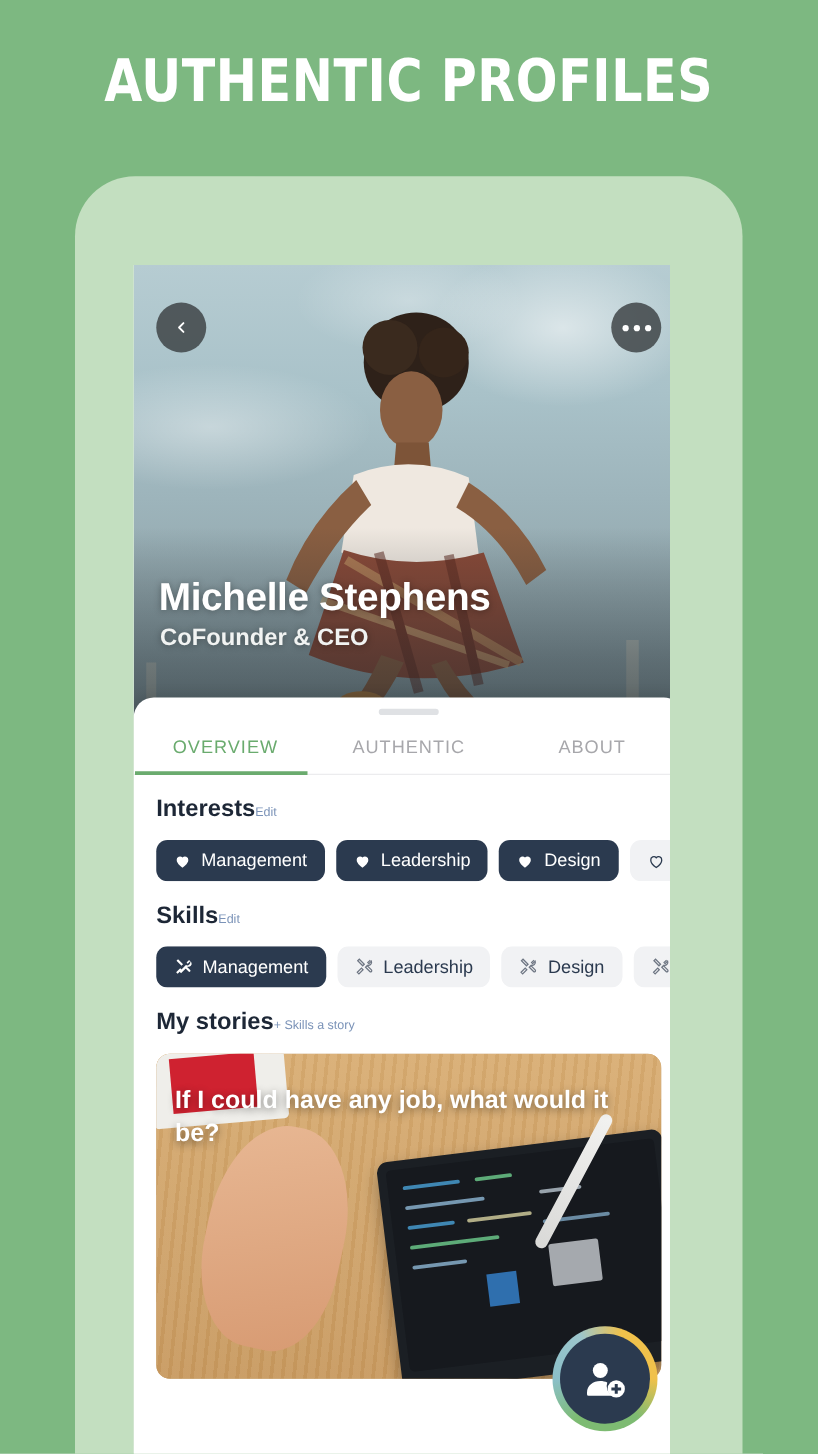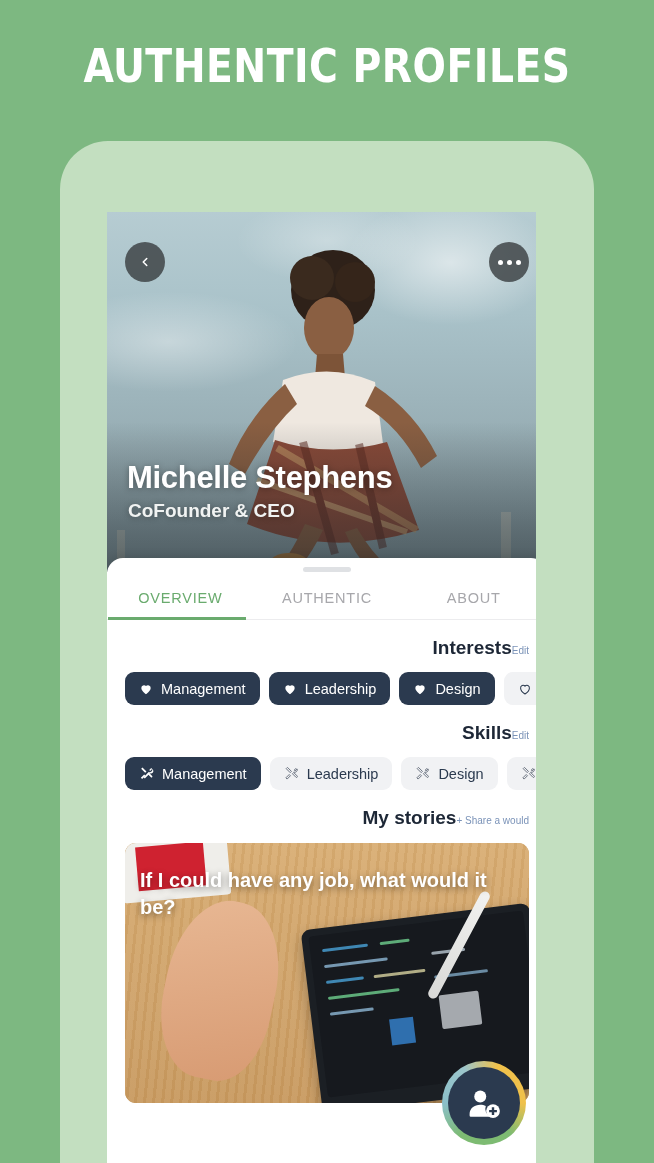--- a/index.html
+++ b/index.html
@@ -124,21 +124,21 @@
   .tab.active { color: #6aab6e; }
   .tab.active::after {
     content: "";
     position: absolute;
     left: 1px; bottom: -1px;
     width: 138px; height: 3px;
     background: #6aab6e;
   }
 
   .section-head {
-    display: flex; align-items: baseline; justify-content: flex-end;
+    display: flex; align-items: baseline; justify-content: flex-start;
     padding: 0 18px;
     margin-top: 17px;
   }
   .section-title { font-size: 19px; font-weight: bold; color: #1d2736; }
   .edit-link { font-size: 10px; color: #7b93b8; cursor: pointer; }
 
   .chips {
     display: flex; gap: 9px;
     padding-left: 18px;
     margin-top: 13px;
@@ -386,21 +386,21 @@
             <path d="M13.5 12.4l2-2 5.5 5.5a1.4 1.4 0 0 1-2 2z"></path>
             <path d="M19.6 3.3l-3.2 3.2 1.4 1.4 3.2-3.2a4 4 0 0 1-5.4 5"></path>
             <path d="M3 18.9l5.3-5.3 2 2L5 20.9z"></path>
           </svg>
         <span>Ru</span>
       </div>
     </div>
 
     <div class="section-head">
       <div class="section-title">My stories</div>
-      <div class="edit-link">+ Share a would</div>
+      <div class="edit-link">+ Skills a story</div>
     </div>
 
     <div class="story-card">
       <div class="story-bg"></div>
       <div class="desk-grain"></div>
 
       <div class="paper">
           <i></i>
         </div>
 

